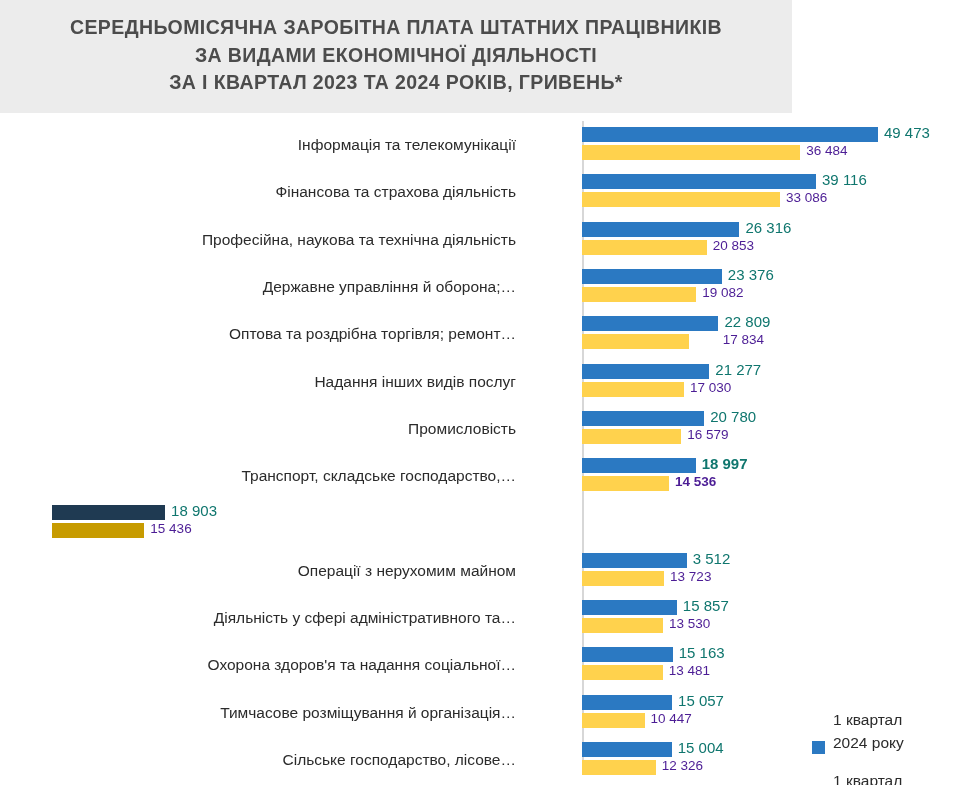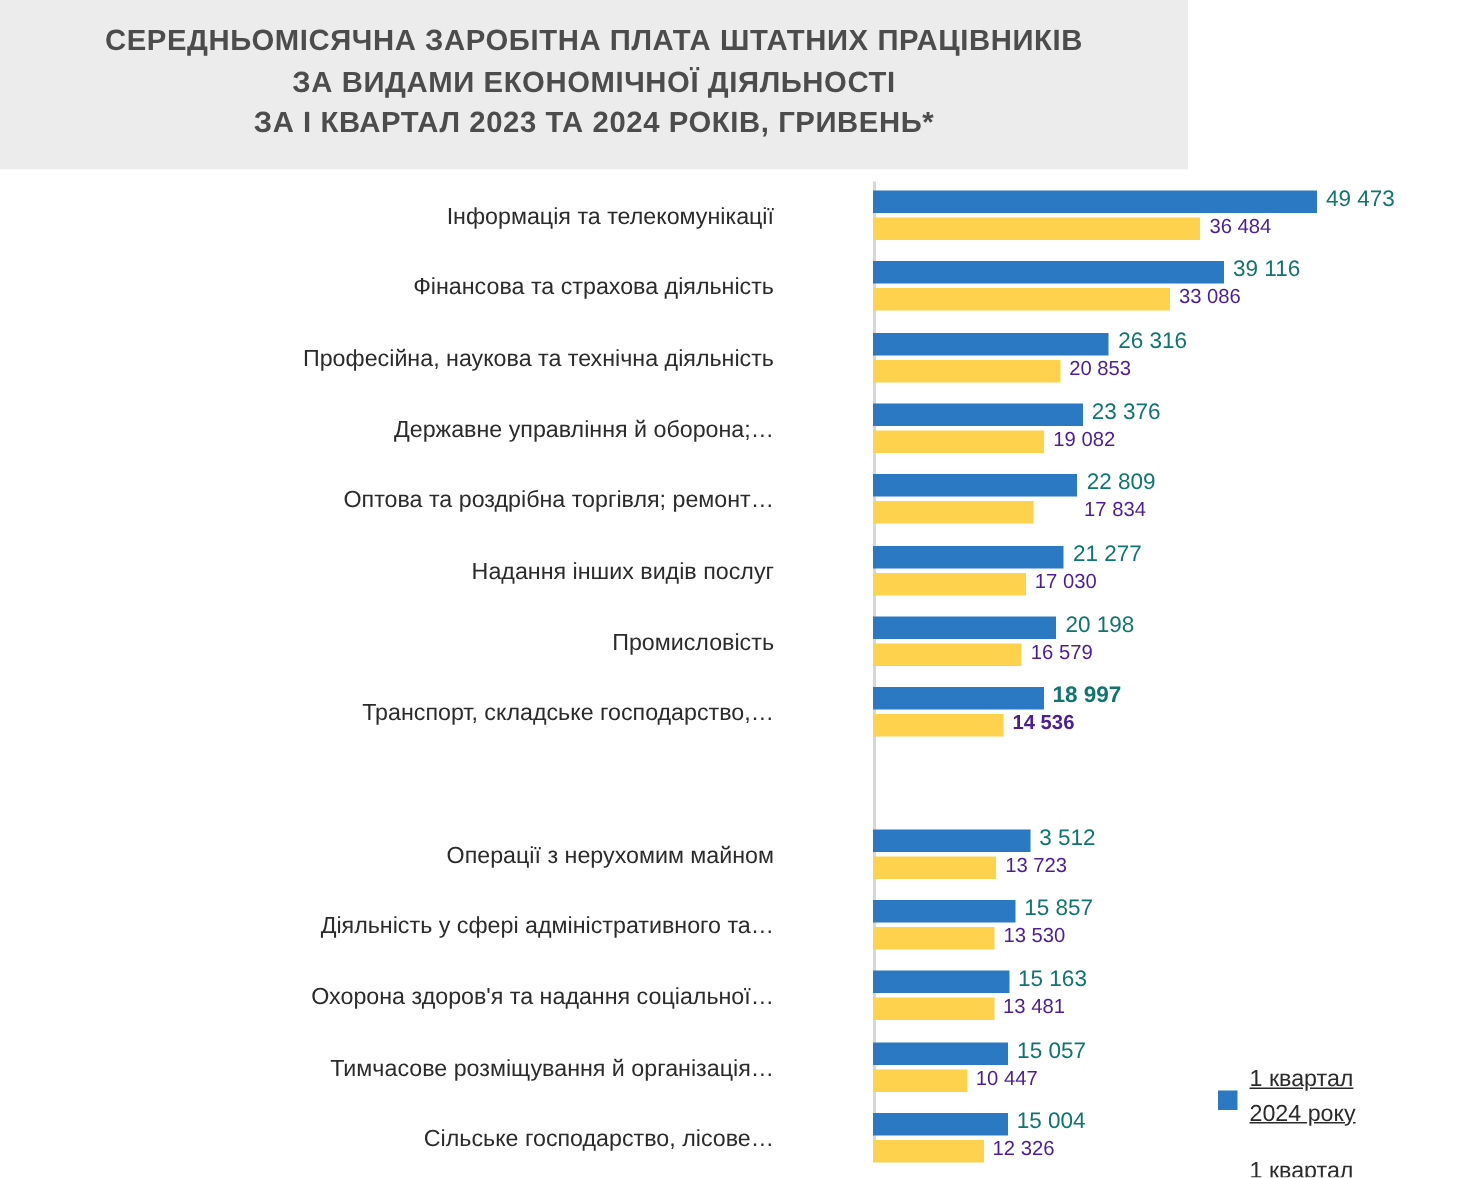--- a/index.html
+++ b/index.html
@@ -101,21 +101,21 @@
 
   
   .legend {
     position: absolute;
     left: 812px;
     top: 596px;
     font-size: 15.5px;
     color: #2b2b2b;
     line-height: 1.45;
   }
-  .legend-item { display: flex; align-items: center; margin-bottom: 16px; text-decoration: underline; }
+  .legend-item { display: flex; align-items: flex-end; margin-bottom: 16px; }
   .legend-swatch {
     width: 13px; height: 13px;
     margin-top: 4px; margin-right: 8px;
     flex: 0 0 auto;
   }
   .legend-swatch.blue { background: #2b79c2; }
   .legend-swatch.gold { background: #ffd24d; }
   .legend-text { white-space: pre-line; }
 </style>
 </head>
@@ -184,34 +184,40 @@
             <div class="bar gold" style="width: 101.892px;"></div>
             <div class="val blue" style="left: 185.302px;">21 277</div>
             <div class="val gold" style="left: 159.892px;">17 030</div>
           </div>
         </div>
         <div class="row">
           <div class="cat-label">Промисловість</div>
           <div class="bars">
             <div class="bar blue" style="width: 122.264px;"></div>
             <div class="bar gold" style="width: 99.1932px;"></div>
-            <div class="val blue" style="left: 180.264px;">20 198</div>
+            <div class="val blue" style="left: 180.264px;">20 780</div>
             <div class="val gold" style="left: 157.193px;">16 579</div>
           </div>
         </div>
         <div class="row">
           <div class="cat-label">Транспорт, складське господарство,…</div>
           <div class="bars">
             <div class="bar blue" style="width: 113.66px;"></div>
             <div class="bar gold" style="width: 86.9698px;"></div>
             <div class="val blue bold" style="left: 171.66px;">18 997</div>
             <div class="val gold bold" style="left: 144.97px;">14 536</div>
           </div>
         </div>
         <div class="row">
+          <div class="bars">
+            <div class="bar blue total" style="width: 113.098px;"></div>
+            <div class="bar gold total" style="width: 92.3545px;"></div>
+            <div class="val blue" style="left: 171.098px;">18 903</div>
+            <div class="val gold" style="left: 150.355px;">15 436</div>
+          </div>
         </div>
         <div class="row">
           <div class="cat-label">Операції з нерухомим майном</div>
           <div class="bars">
             <div class="bar blue" style="width: 104.775px;"></div>
             <div class="bar gold" style="width: 82.1056px;"></div>
             <div class="val blue" style="left: 162.775px;">3 512</div>
             <div class="val gold" style="left: 140.106px;">13 723</div>
           </div>
         </div>

